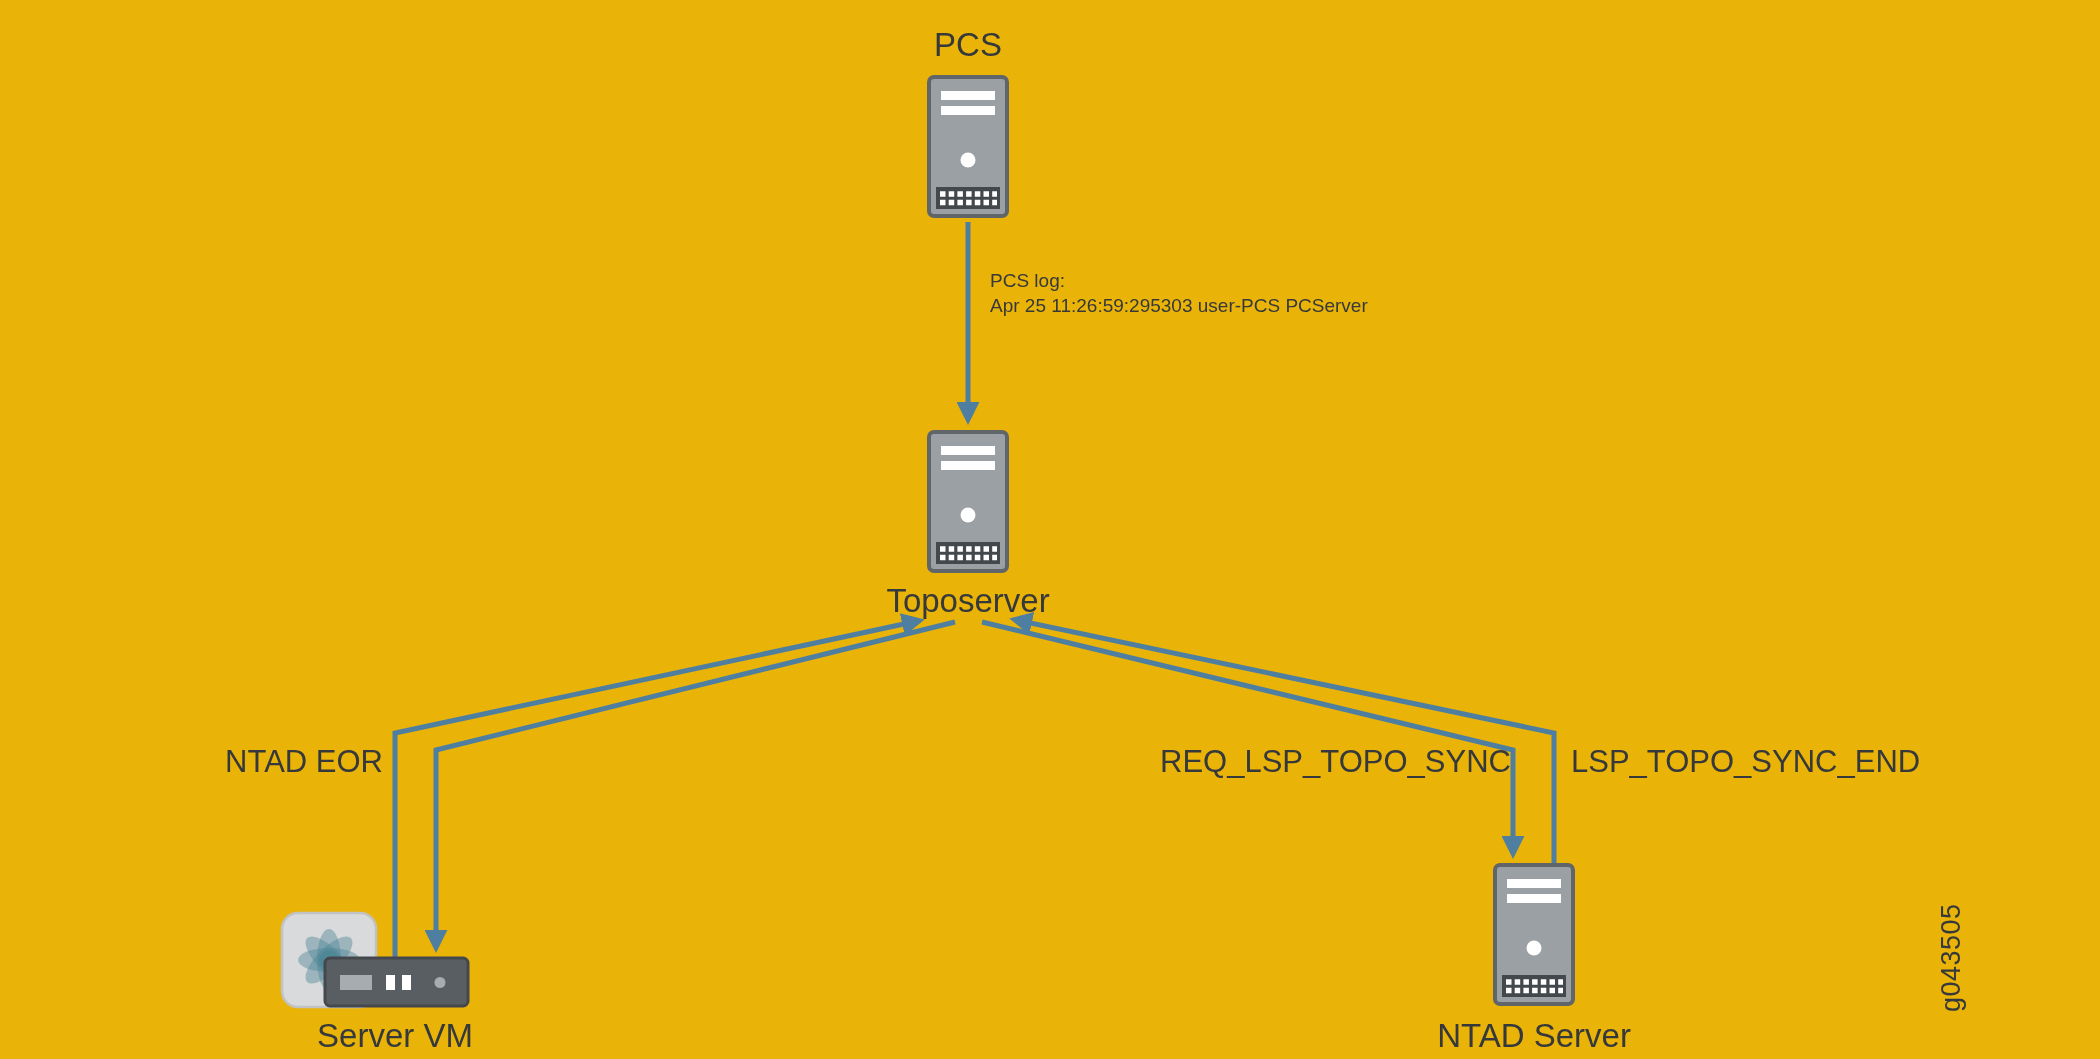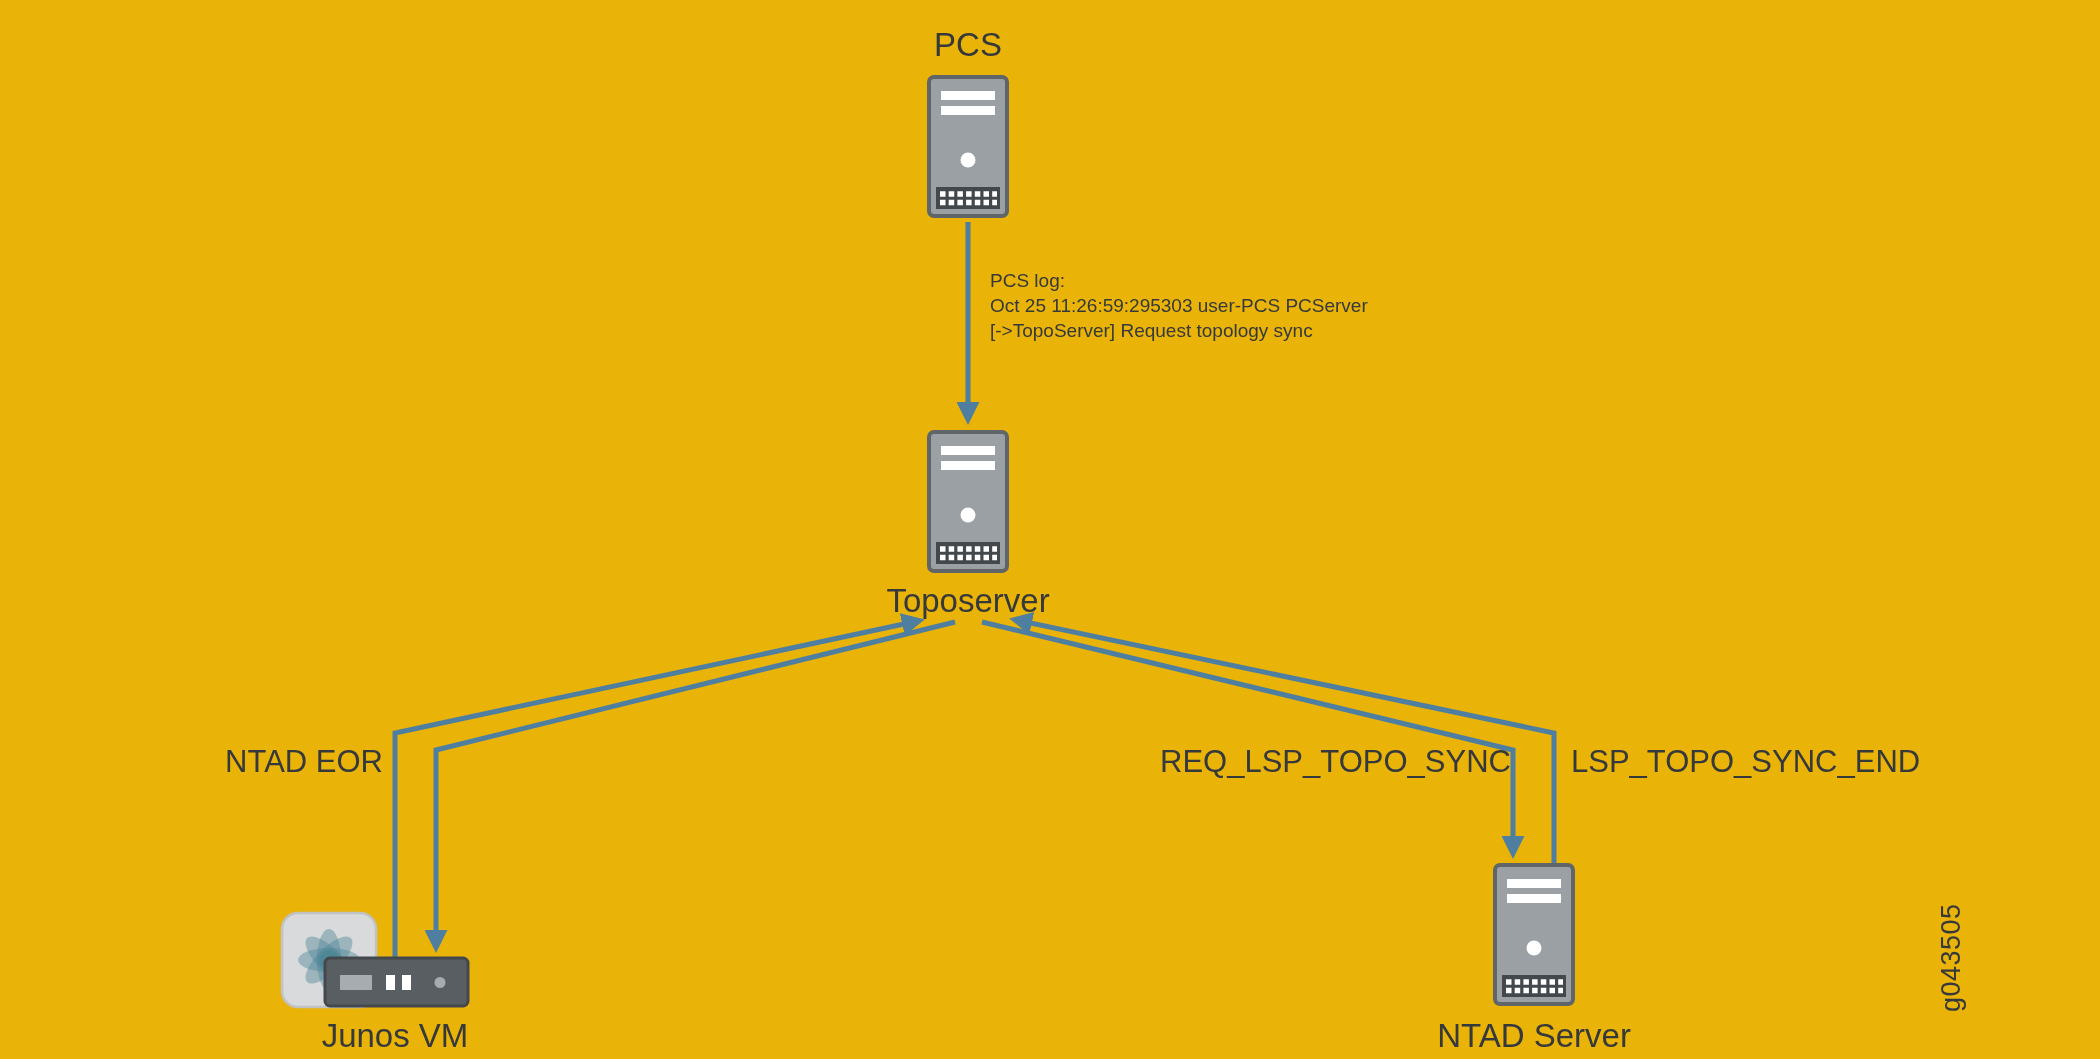--- a/index.html
+++ b/index.html
@@ -82,27 +82,26 @@
 
     <use href="#sym-server" x="927" y="75" width="82" height="143"></use>
     <use href="#sym-server" x="927" y="430" width="82" height="143"></use>
     <use href="#sym-server" x="1493" y="863" width="82" height="143"></use>
     <use href="#sym-badge" x="280" y="911" width="98" height="98"></use>
     <use href="#sym-router" x="323" y="956" width="147" height="52"></use>
   </svg>
 
   <div class="label node-label" style="left:968px;top:26px;">PCS</div>
   <div class="label node-label" style="left:968px;top:582px;">Toposerver</div>
-  <div class="label node-label" style="left:395px;top:1017px;">Junos VM</div>
+  <div class="label node-label" style="left:395px;top:1017px;">Server VM</div>
   <div class="label node-label" style="left:1534px;top:1017px;">NTAD Server</div>
 
   <div class="log-block">
     <div>PCS log:</div>
-    <div>Oct 25 11:26:59:295303 user-PCS PCServer</div>
-    <div>[-&gt;TopoServer] Request topology sync</div>
+    <div>Apr 25 11:26:59:295303 user-PCS PCServer</div>
   </div>
 
   <div class="label msg-label" style="left:100px;width:283px;text-align:right;">NTAD EOR</div>
   <div class="label msg-label" style="left:1160px;width:340px;text-align:right;">REQ_LSP_TOPO_SYNC</div>
   <div class="label msg-label" style="left:1571px;">LSP_TOPO_SYNC_END</div>
 
   <div class="fig-id">g043505</div>
 
 </div>
 

